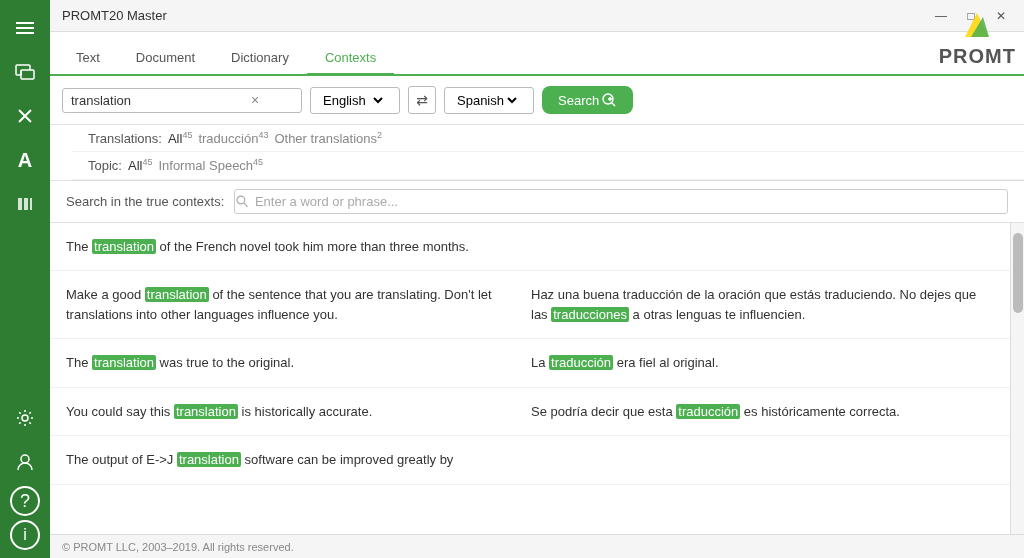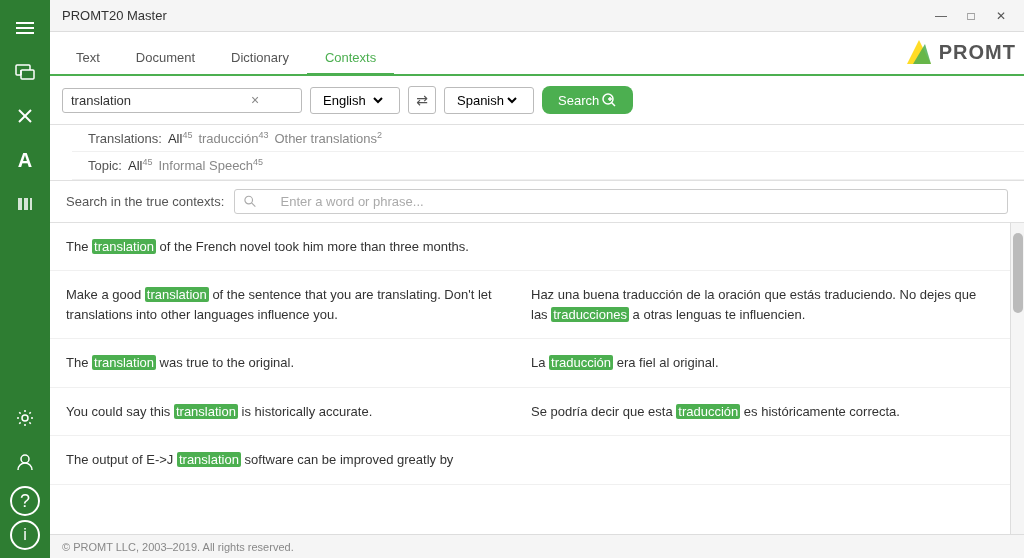--- a/index.html
+++ b/index.html
@@ -84,20 +84,21 @@
       color: #4caf50;
       border-bottom: 3px solid #4caf50;
       font-weight: 500;
     }
     .logo-area {
       margin-left: auto;
       display: flex;
       align-items: center;
       gap: 4px;
       padding-bottom: 6px;
+      flex-direction: column;
     }
     .logo-text {
       font-size: 20px;
       font-weight: bold;
       color: #555;
       letter-spacing: 1px;
     }
 
     
     .searchbar {
@@ -200,23 +201,23 @@
       gap: 10px;
       border-bottom: 1px solid #e0e0e0;
       background: white;
     }
     .context-label { color: #555; font-size: 13px; white-space: nowrap; }
     .context-input-wrap {
       display: flex;
       align-items: center;
       border: 1px solid #ccc;
       border-radius: 3px;
-      padding: 4px 8px;
+      padding: 4px 0;
       flex: 1;
-      gap: 24px;
+      gap: 6px;
     }
     .context-input {
       border: none;
       outline: none;
       font-size: 13px;
       color: #333;
       width: 100%;
     }
     .context-input::placeholder { color: #aaa; }
 

